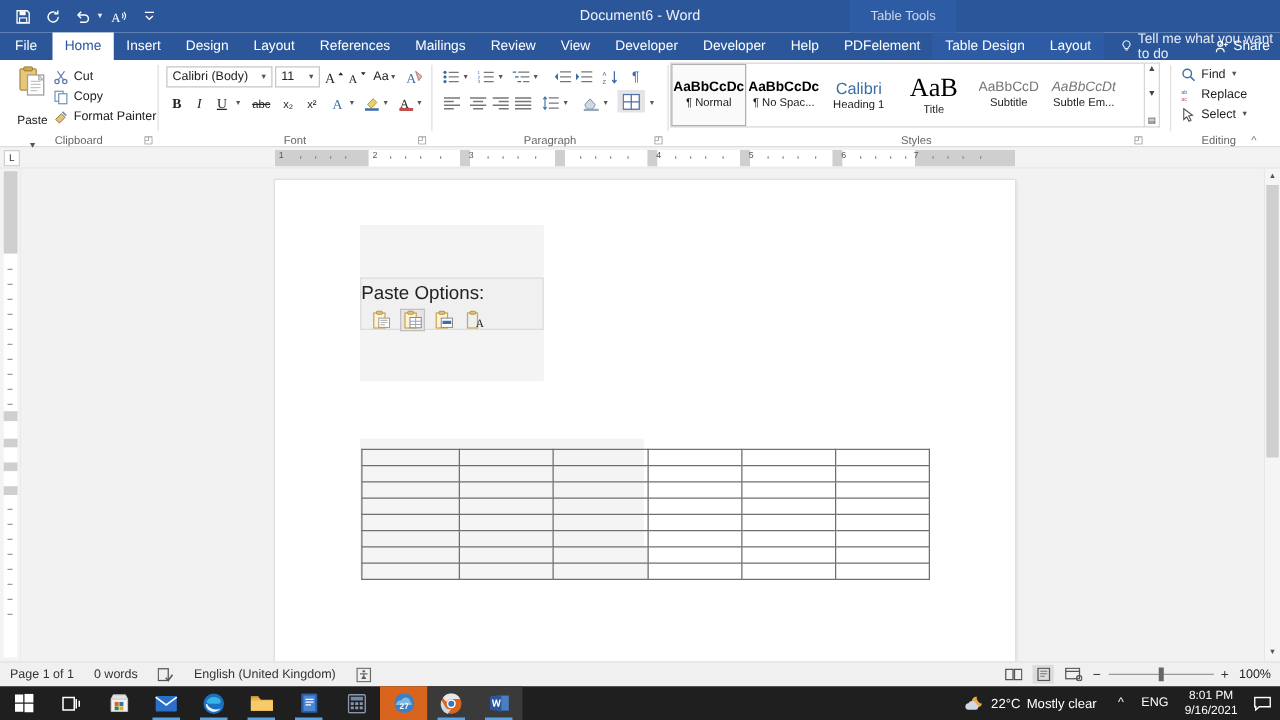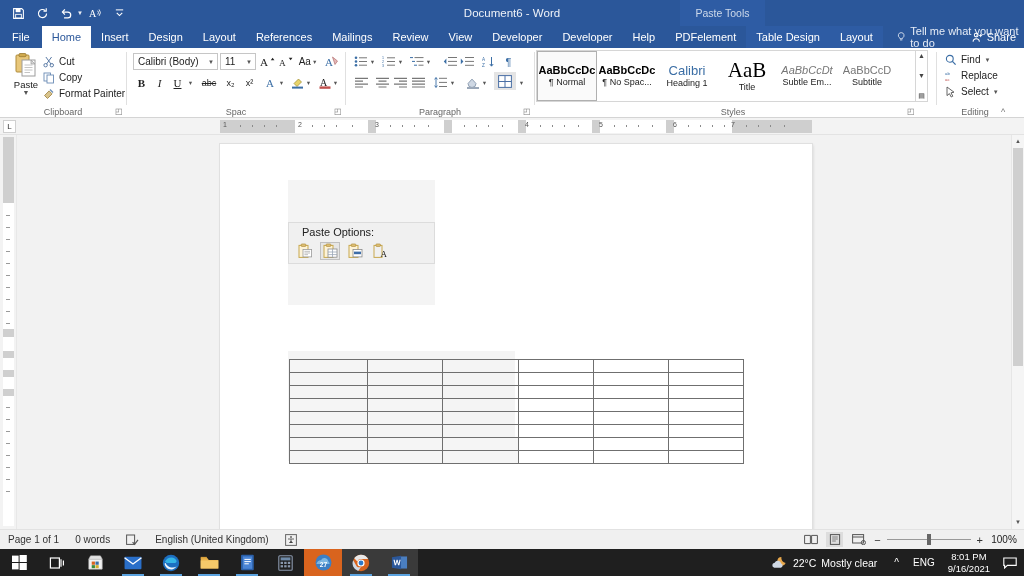--- a/index.html
+++ b/index.html
@@ -84,21 +84,21 @@
   }
   .grp-div { position: absolute; top: 4px; bottom: 12px; width: 1px; background: #e0e0e0; }
   .dlg-launcher {
     position: absolute; bottom: 2px; right: 2px; width: 9px; height: 9px;
     font-size: 8px; color: #777; line-height: 9px;
   }
 
   
   .paste-btn {
     position: absolute; left: 8px; top: 3px; width: 36px; height: 54px;
-    display: flex; flex-direction: column; align-items: center; gap: 0px;
+    display: flex; flex-direction: column; align-items: center; gap: 12px;
   }
   .paste-ico { width: 26px; height: 26px; margin-top: 1px; }
   .paste-txt { font-size: 9.5px; color: #222; margin-top: 1px; }
   .paste-caret { font-size: 7px; color: #555; line-height: 6px; }
 
   .small-cmd {
     position: absolute; display: flex; align-items: center; gap: 4px;
     font-size: 10px; color: #222; height: 15px;
   }
   .small-cmd .ci { width: 13px; height: 13px; display:flex; align-items:center; justify-content:center; }
@@ -185,21 +185,21 @@
   .sel-region {
     position: absolute; background: #f4f4f4;
   }
 
   
   .paste-flyout {
     position: absolute; left: 68px; top: 78px; width: 147px; height: 42px;
     background: #f0f0f0; border: 1px solid #dcdcdc;
   }
   .paste-flyout-title {
-    font-size: 11px; color: #222; padding: 3px 0 0 13px;
+    font-size: 15px; color: #222; padding: 3px 0 0 0;
   }
   .paste-opts { display: flex; gap: 5px; padding: 4px 0 0 6px; }
   .paste-opt {
     width: 20px; height: 18px; display: flex; align-items: center; justify-content: center;
     border: 1px solid transparent;
   }
   .paste-opt.sel { border: 1px solid #c0c0c0; background: #e6e6e6; }
 
   
   .wtable {
@@ -283,21 +283,21 @@
       <div class="qat-btn">
         <svg class="svgw" width="11" height="11" viewBox="0 0 12 12">
             <rect x="2" y="1.5" width="8" height="1.1" fill="#fff"></rect>
             <path d="M3 5.2l3 3 3-3" fill="none" stroke="#fff" stroke-width="1.2"></path>
           </svg>
       </div>
     </div>
 
     <div class="doc-title">Document6  -  Word</div>
 
-    <div class="tabletools-tab">Paste Tools</div>
+    <div class="tabletools-tab">Table Tools</div>
 
   </div>
 
   <div class="ribbon-tabs">
     <div class="rtab file">File</div>
     <div class="rtab active">Home</div>
     <div class="rtab">Insert</div>
     <div class="rtab">Design</div>
     <div class="rtab">Layout</div>
     <div class="rtab">References</div>
@@ -455,21 +455,21 @@
       <div class="tbtn" style="left:189px; top:26px;">
         <svg class="svgw" width="14" height="13" viewBox="0 0 14 13">
             <text x="2" y="10" font-family="Liberation Serif, serif" font-size="10" fill="#222">A</text>
             <rect x="1.5" y="10.4" width="11" height="2.4" fill="#c0504d"></rect>
           </svg>
       </div>
       <div class="tbtn" style="left:203px; top:26px; width:10px;">
           <span class="mini-caret">▼</span>
         </div>
 
-      <div class="grp-label">Spac</div>
+      <div class="grp-label">Font</div>
       <div class="dlg-launcher">◰</div>
     </div>
     <div class="grp-div" style="left:345px;"></div>
 
     <div class="grp" style="left:346px; width:188px;">
       <div class="tbtn" style="left:6px; top:5px;">
         <svg class="svgw" width="14" height="11" viewBox="0 0 14 11">
             <circle cx="2" cy="1.8" r="1.3" fill="#3b6ea5"></circle>
             <circle cx="2" cy="5.5" r="1.3" fill="#3b6ea5"></circle>
             <circle cx="2" cy="9.2" r="1.3" fill="#3b6ea5"></circle>
@@ -587,26 +587,26 @@
         </div>
         <div class="style-item">
           <span class="style-preview" style="color:#3b6ea5;font-size:13px;">Calibri</span>
           <span class="style-name">Heading 1</span>
         </div>
         <div class="style-item">
           <span class="style-preview" style="font-size:21px;font-family:'Liberation Serif',serif;">AaB</span>
           <span class="style-name">Title</span>
         </div>
         <div class="style-item">
+          <span class="style-preview" style="color:#767676;font-size:11px;">AaBbCcD</span>
+          <span class="style-name">Subtitle</span>
+        </div>
+        <div class="style-item">
           <span class="style-preview" style="color:#767676;font-style:italic;font-size:11px;">AaBbCcDt</span>
           <span class="style-name">Subtle Em...</span>
-        </div>
-        <div class="style-item">
-          <span class="style-preview" style="color:#767676;font-size:11px;">AaBbCcD</span>
-          <span class="style-name">Subtitle</span>
         </div>
       </div>
       <div class="styles-scroll" style="left:380px;">
         <span>▲</span>
         <span>▼</span>
         <span>▤</span>
       </div>
       <div class="grp-label">Styles</div>
       <div class="dlg-launcher" style="right:14px;">◰</div>
     </div>

